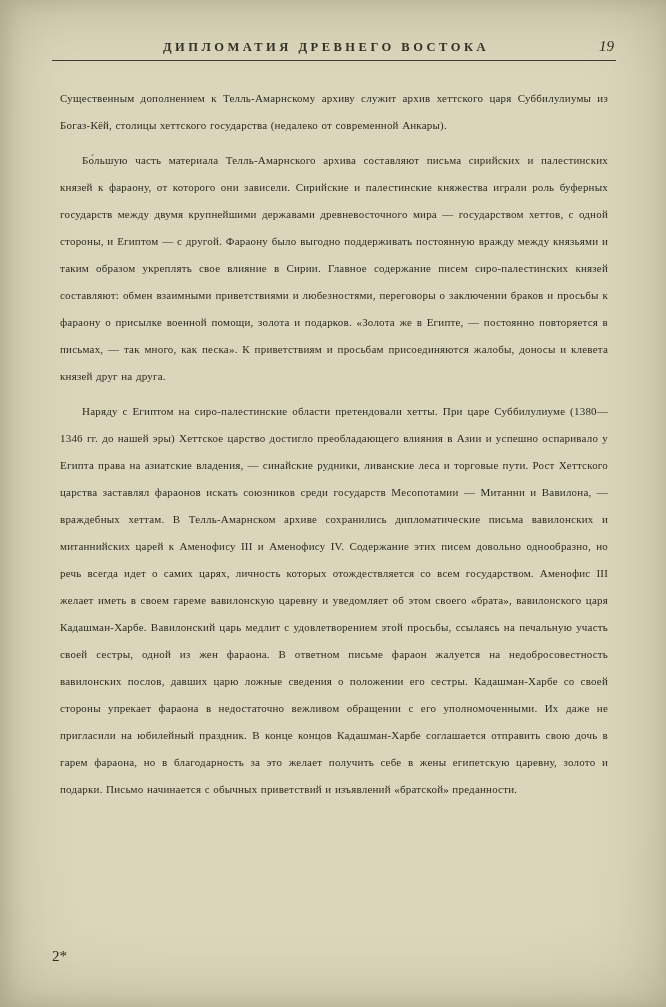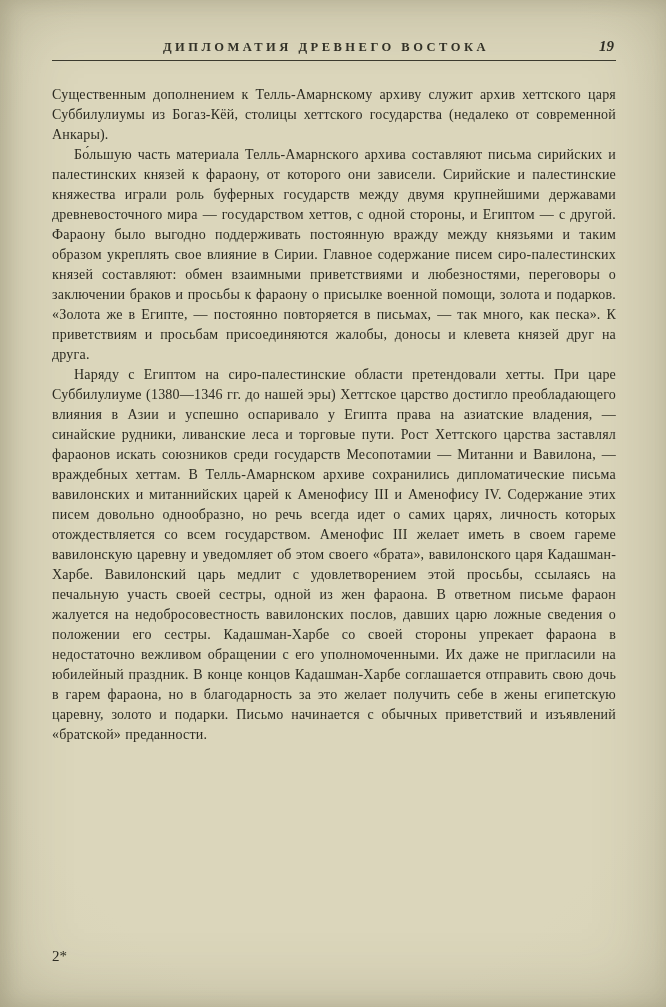--- a/index.html
+++ b/index.html
@@ -35,29 +35,29 @@
     font-size: 12.5px;
     font-weight: bold;
     letter-spacing: 3.5px;
     color: #323127;
     white-space: nowrap;
   }
   .page-number {
     position: absolute;
     right: 2px; top: -2px;
     font-size: 15px;
-    font-weight: bold;
+    font-weight: normal;
     font-style: italic;
     color: #2e2d24;
     text-align: center;
   }
   .body-text p {
-    margin: 0;
-    font-size: 14px;
-    line-height: 20px;
+    margin: 8px;
+    font-size: 11px;
+    line-height: 27px;
     text-align: justify;
     text-indent: 22px;
     letter-spacing: 0.2px;
     word-spacing: 0.5px;
     hyphens: auto;
     color: #2c2b22;
   }
   .body-text p.no-indent { text-indent: 0; }
   .signature-mark {
     position: absolute;

